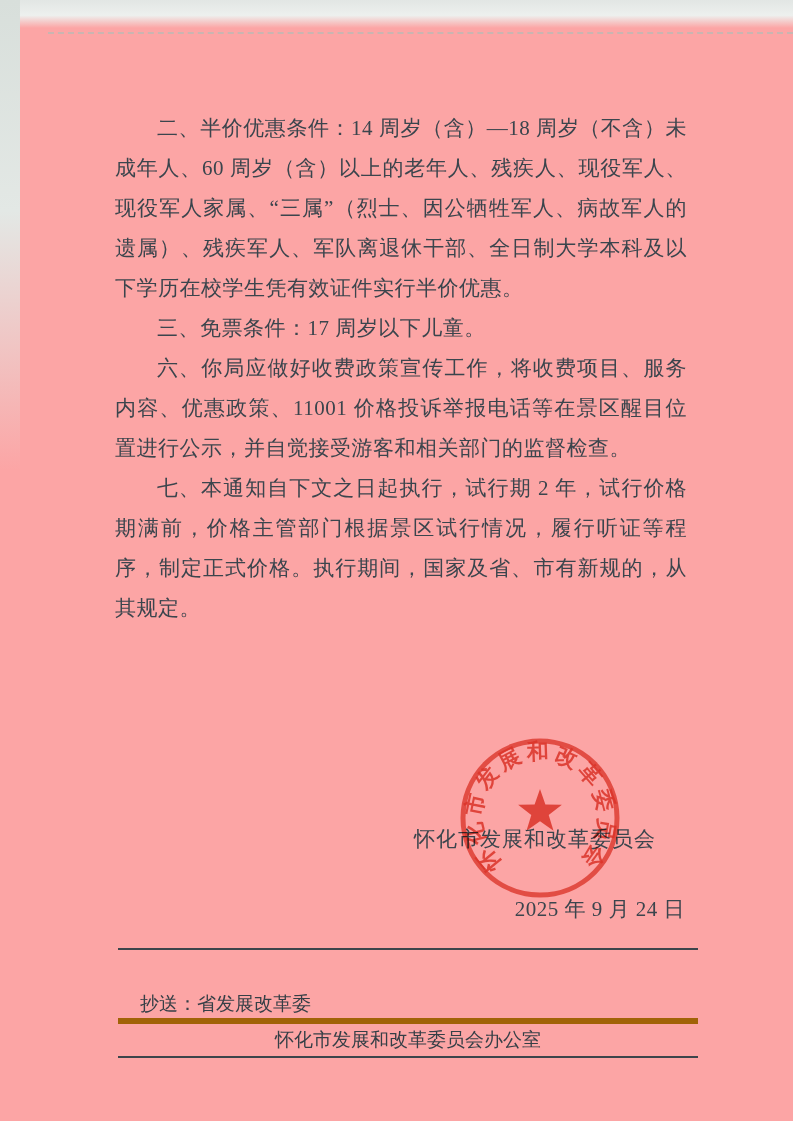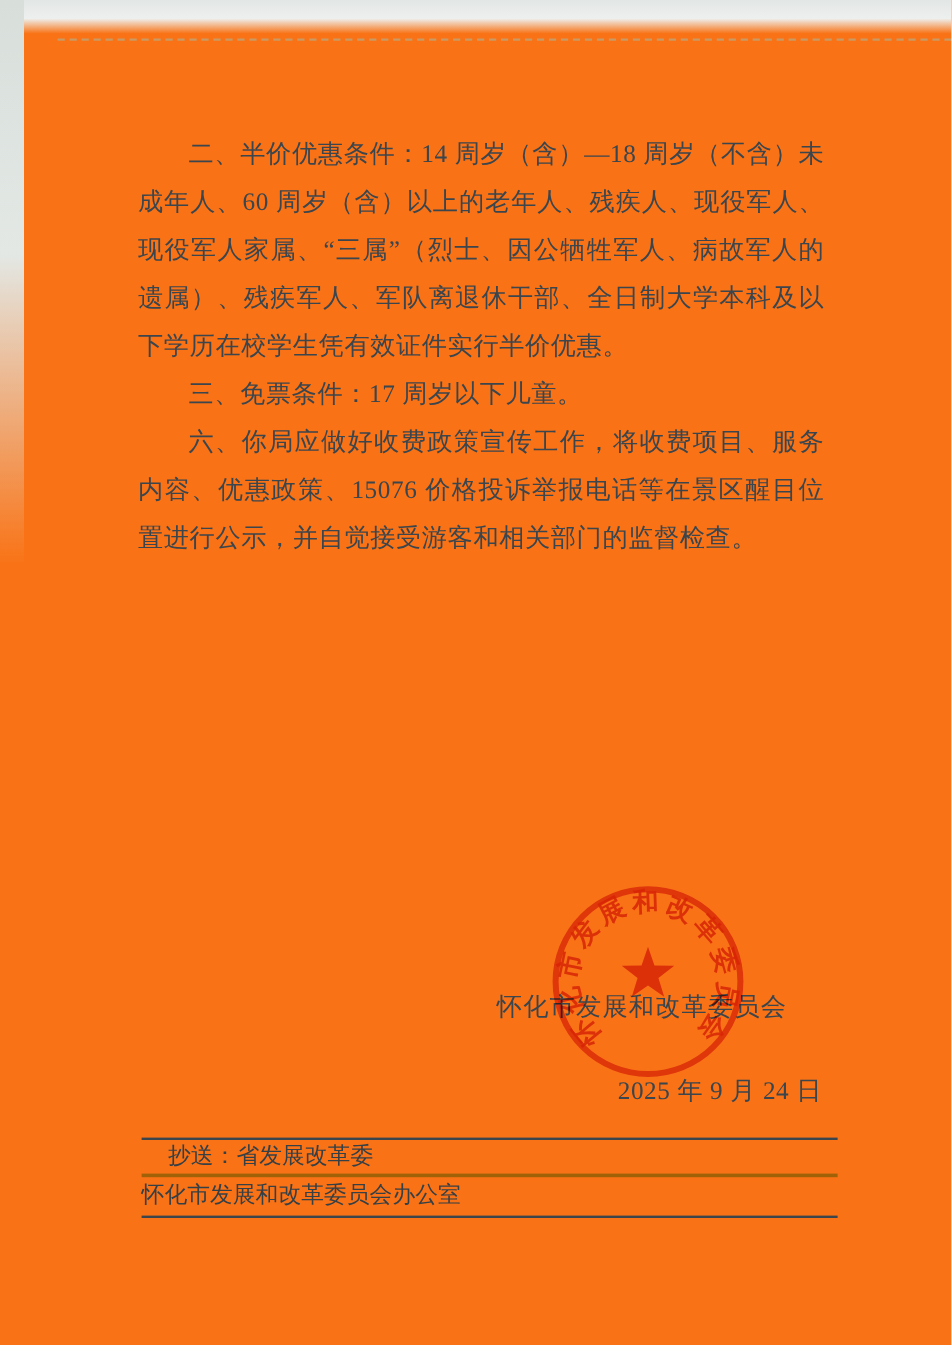--- a/index.html
+++ b/index.html
@@ -1,18 +1,18 @@
 <!DOCTYPE html>
 <html><head>
 <meta charset="utf-8">
 <style>
   html,body { margin:0; padding:0; background:#ffffff; }
   .page {
     position:relative; width:793px; height:1121px; overflow:hidden;
-    background:#f97316;
+    background:#fca5a5;
     font-family:"Liberation Serif","DejaVu Serif",serif;
   }
   
   .scan-top {
     position:absolute; left:0; top:0; width:793px; height:28px;
     background:linear-gradient(180deg,#e2e6e4 0%,#edf0ee 55%,rgba(252,252,251,0) 100%);
   }
   .scan-left {
     position:absolute; left:0; top:0; width:20px; height:470px;
     background:linear-gradient(180deg,#d8dfdb 0%,#e3e8e5 45%,rgba(252,252,251,0) 100%);
@@ -47,40 +47,42 @@
     font-family:"Liberation Serif","DejaVu Serif",serif; font-weight:bold;
   }
   
   .footer {
     position:absolute; left:118px; top:948px; width:580px;
     color:#353f46; font-size:19px;
     border-top:2px solid #3c454b; border-bottom:2px solid #3c454b;
   }
   .cc-row {
     height:28px; line-height:28px; padding-left:22px;
-    border-bottom:3px solid #a16207;
+    border-bottom:6px solid #a16207;
+    margin-top:40px;
   }
   .issue-row {
     height:32px; line-height:32px;
-    display:flex; justify-content:space-between; align-items:center;
+    display:flex; justify-content:space-between; align-items:center;flex-direction:column;
   }
 </style>
 </head>
 <body>
 
 <div class="page">
 
   <div class="scan-top"></div>
   <div class="scan-left"></div>
   <div class="scan-dash"></div>
 
   <div class="doc-body">
     <p>二、半价优惠条件：14 周岁（含）—18 周岁（不含）未成年人、60 周岁（含）以上的老年人、残疾人、现役军人、现役军人家属、“三属”（烈士、因公牺牲军人、病故军人的遗属）、残疾军人、军队离退休干部、全日制大学本科及以下学历在校学生凭有效证件实行半价优惠。</p>
     <p>三、免票条件：17 周岁以下儿童。</p>
-    <p>六、你局应做好收费政策宣传工作，将收费项目、服务内容、优惠政策、15076 价格投诉举报电话等在景区醒目位置进行公示，并自觉接受游客和相关部门的监督检查。</p>
+    <p>六、你局应做好收费政策宣传工作，将收费项目、服务内容、优惠政策、11001 价格投诉举报电话等在景区醒目位置进行公示，并自觉接受游客和相关部门的监督检查。</p>
+    <p>七、本通知自下文之日起执行，试行期 2 年，试行价格期满前，价格主管部门根据景区试行情况，履行听证等程序，制定正式价格。执行期间，国家及省、市有新规的，从其规定。</p>
   </div>
 
   <div class="sig-org">怀化市发展和改革委员会</div>
   <div class="sig-date">2025 年 9 月 24 日</div>
 
   <svg class="seal" viewBox="0 0 204 204" xmlns="http://www.w3.org/2000/svg">
     <defs>
       <path id="sealArc" d="M 64.1 147.2 A 59 59 0 1 1 139.9 147.2" fill="none"></path>
     </defs>
     <circle class="ring" cx="102" cy="102" r="77"></circle>

